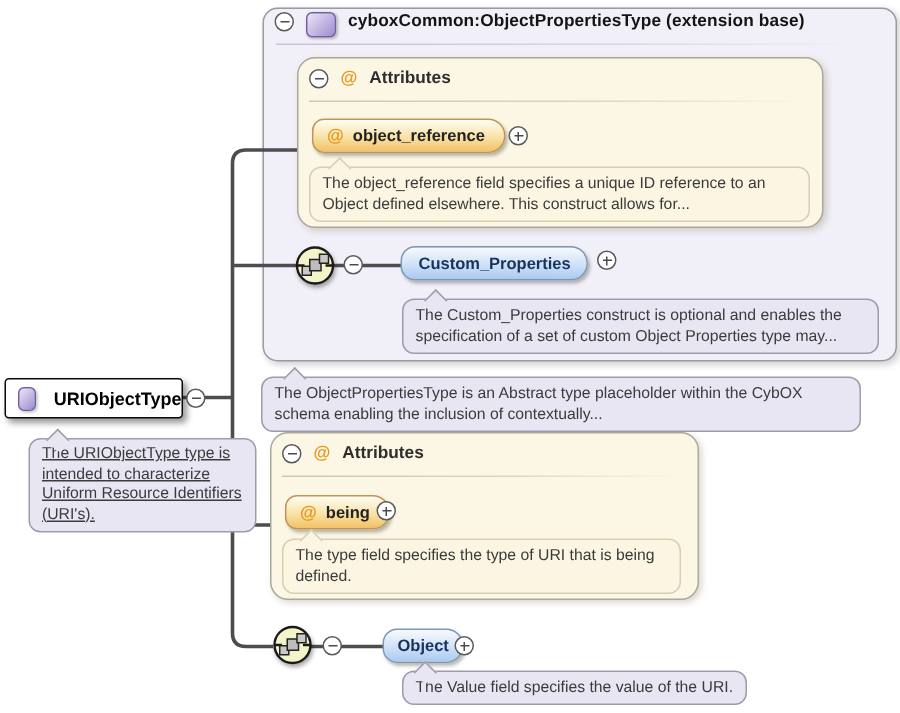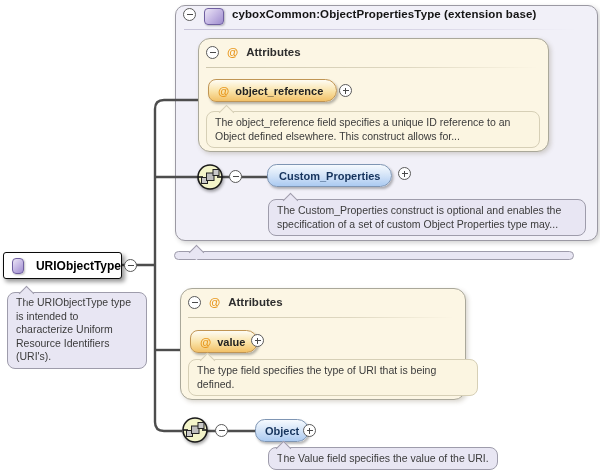--- a/index.html
+++ b/index.html
@@ -156,46 +156,47 @@
     <span class="name">Custom_Properties</span>
   </div>
   <span class="toggle plus" style="left:398px;top:167px;"></span>
   <div class="tip lav" style="left:268px;top:199px;width:318px;">
     <span class="tail" style="left:16px;"></span>
     <span>The Custom_Properties construct is optional and enables the specification of a set of custom Object Properties type may...</span>
   </div>
 
   <div class="tip lav" style="left:174px;top:251px;width:400px;">
     <span class="tail" style="left:16px;"></span>
+    <span>The ObjectPropertiesType is an Abstract type placeholder within the CybOX schema enabling the inclusion of contextually...</span>
   </div>
 
   <div class="root-box">
     <span class="type-icon"></span>
     <span class="root-label">URIObjectType</span>
   </div>
   <span class="toggle" style="left:124px;top:259px;"></span>
-  <div class="tip lav root4" style="left:7px;top:292px;width:140px;">
+  <div class="tip lav root4" style="left:19px;top:292px;width:152px;text-decoration:underline;">
     <span class="tail" style="left:13px;"></span>
     <span>The URIObjectType type is intended to characterize Uniform Resource Identifiers (URI's).</span>
   </div>
 
   <div class="attr-box" style="left:180px;top:288px;width:284px;height:110px;"></div>
   <div class="hdr attr-hdr" style="left:188px;top:296px;">
     <span class="toggle inline"></span>
     <span class="at">@</span>
     <span class="grp-label">Attributes</span>
   </div>
   <div class="sep cream" style="left:188px;top:317px;width:266px;"></div>
 
   <div class="pill attr" style="left:190px;top:330px;padding:0 12px 0 9px;">
     <span class="at">@</span>
-    <span class="name">value</span>
+    <span class="name">being</span>
   </div>
   <span class="toggle plus" style="left:251px;top:334px;"></span>
-  <div class="tip cream" style="left:188px;top:359px;width:290px;">
+  <div class="tip cream" style="left:188px;top:359px;width:266px;">
     <span class="tail" style="left:13px;"></span>
     <span>The type field specifies the type of URI that is being defined.</span>
   </div>
 
   <svg class="seq-icon" style="left:181px;top:416px;" width="28" height="28" viewBox="0 0 28 28">
     <circle cx="14" cy="14" r="12" fill="#f3f4c9" stroke="#1a1a1a" stroke-width="1.6"></circle>
     <line x1="2" y1="14" x2="7" y2="14" stroke="#1a1a1a" stroke-width="1.6"></line>
     <line x1="21" y1="14" x2="26" y2="14" stroke="#1a1a1a" stroke-width="1.6"></line>
     <line x1="7" y1="19" x2="21" y2="8" stroke="#333" stroke-width="1.2"></line>
     <rect x="5.5" y="14.5" width="6" height="6" fill="#c9c9c9" stroke="#222" stroke-width="1"></rect>

